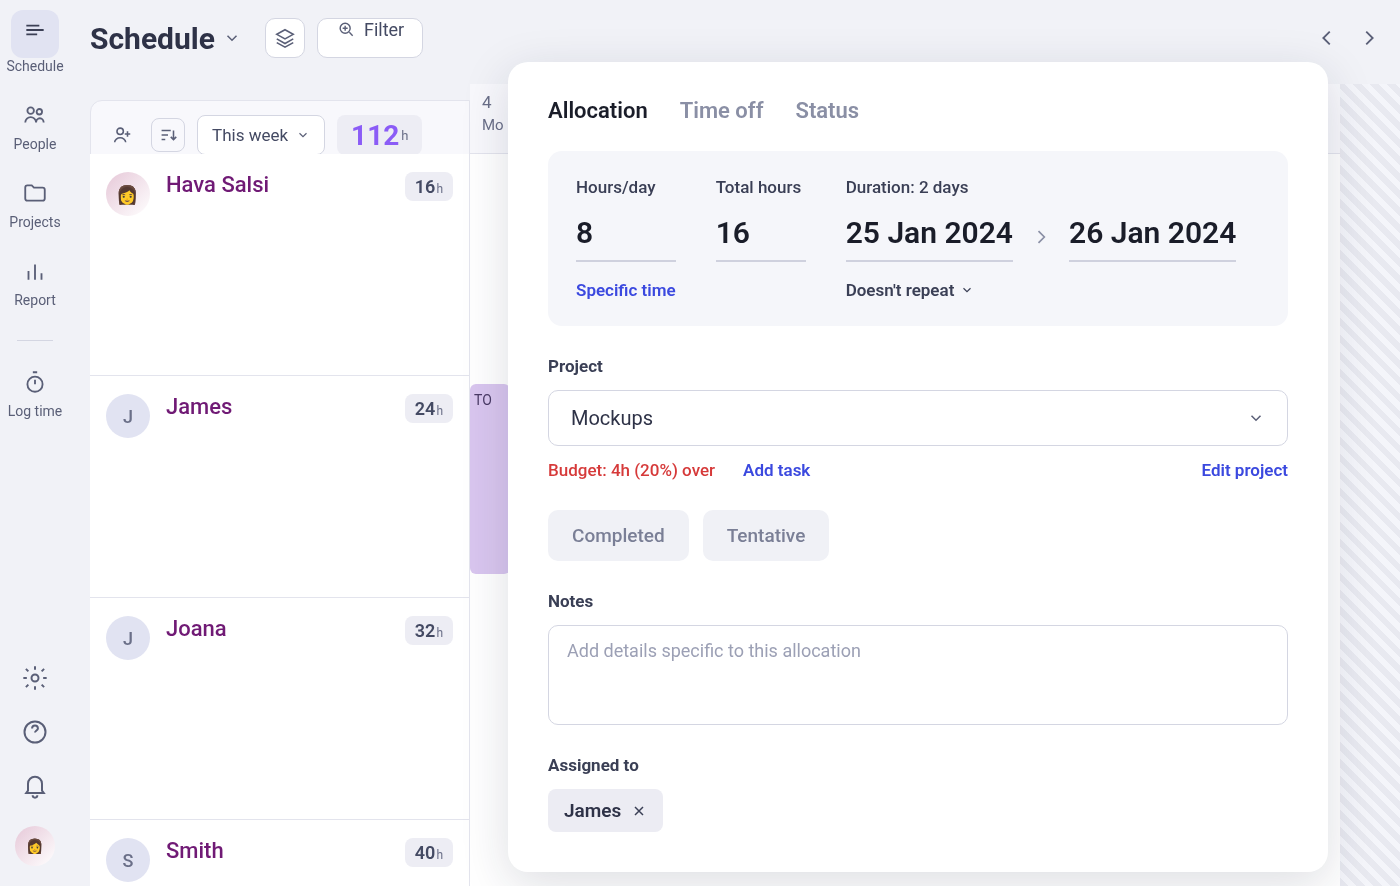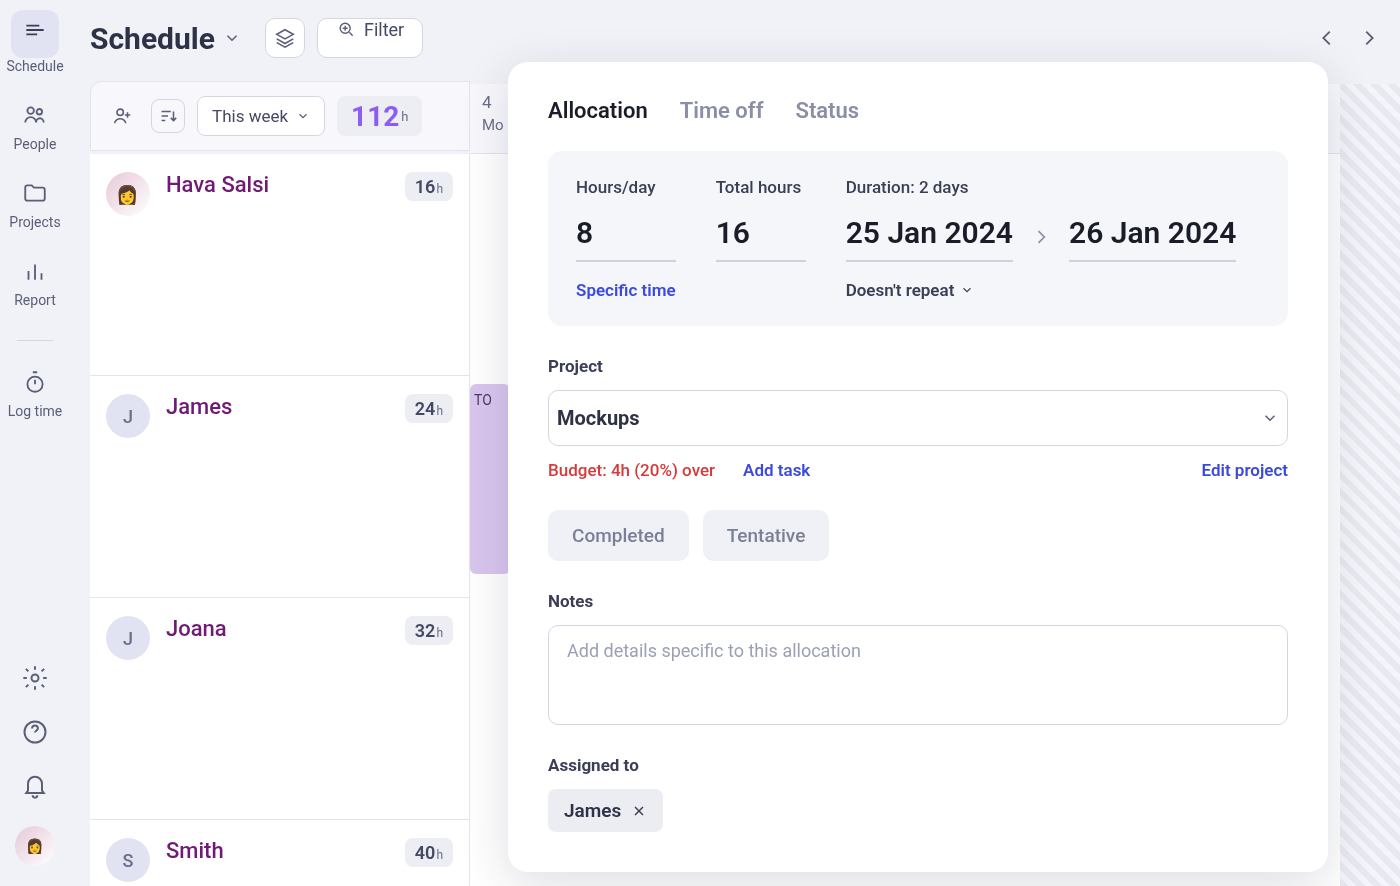--- a/index.html
+++ b/index.html
@@ -21,21 +21,21 @@
 .title { font-size:30px; font-weight:700; color:#2e3247; margin-right:8px; }
 .dropdown-caret { margin-right:24px; cursor:pointer; }
 .square-btn { width:40px; height:40px; border:1px solid #d4d6e2; border-radius:10px; background:#fff; display:flex; align-items:center; justify-content:center; margin-right:12px; cursor:pointer; }
 .square-btn svg { width:22px; height:22px; stroke:#5a5f77; fill:none; stroke-width:1.7; }
 .filter-btn { height:40px; padding:0 18px; border:1px solid #d4d6e2; border-radius:10px; background:#fff; display:flex; align-items:flex-start; gap:8px; font-size:18px; color:#444a63; cursor:pointer; }
 .filter-btn svg { width:20px; height:20px; stroke:#5a5f77; fill:none; stroke-width:1.7; }
 .nav-arrows { margin-left:auto; display:flex; gap:20px; }
 .nav-arrows svg { width:22px; height:22px; stroke:#5a5f77; fill:none; stroke-width:2; cursor:pointer; }
 
 
-.secondbar { position:absolute; left:90px; top:81px; width:380px; height:70px; border:1px solid #e3e4ed; border-radius:12px 0 0 0; background:#f8f8fc; display:flex; align-items:center; padding:0 14px; gap:12px; }
+.secondbar { position:absolute; left:90px; top:100px; width:380px; height:70px; border:1px solid #e3e4ed; border-radius:12px 0 0 0; background:#f8f8fc; display:flex; align-items:center; padding:0 14px; gap:12px; }
 .icon-btn { width:34px; height:34px; display:flex; align-items:center; justify-content:center; cursor:pointer; }
 .icon-btn svg { width:22px; height:22px; stroke:#5a5f77; fill:none; stroke-width:1.7; }
 .icon-btn.bordered { border:1px solid #d4d6e2; border-radius:8px; }
 .week-select { height:40px; padding:0 14px; border:1px solid #d4d6e2; border-radius:8px; background:#fff; display:flex; align-items:center; gap:8px; font-size:17px; color:#444a63; cursor:pointer; }
 .hours-badge { height:40px; padding:0 14px; border-radius:8px; background:#ededf4; display:flex; align-items:baseline; justify-content:center; }
 .hours-badge .num { font-size:28px; font-weight:700; color:#8b5cf6; }
 .hours-badge .unit { font-size:13px; color:#6a6f88; margin-left:2px; }
 
 
 .people-list { position:absolute; left:90px; top:154px; width:380px; bottom:0; background:#fff; border-right:1px solid #e3e4ed; }
@@ -65,21 +65,21 @@
 .alloc-col { display:flex; flex-direction:column; }
 .alloc-label { font-size:17px; color:#3a3f55; margin-bottom:18px; font-weight:500; }
 .alloc-value { font-size:30px; font-weight:600; color:#1a1d29; border-bottom:2px solid #cfd1de; padding-bottom:10px; min-width:90px; }
 .alloc-link { font-size:17px; color:#3b49df; font-weight:600; margin-top:18px; cursor:pointer; }
 .arrow-icon { align-self:center; margin-top:28px; }
 .arrow-icon svg { width:20px; height:20px; stroke:#8a8fa5; fill:none; stroke-width:2; }
 .repeat-select { font-size:17px; color:#3a3f55; font-weight:600; margin-top:18px; cursor:pointer; display:flex; align-items:center; gap:6px; }
 .repeat-select svg { width:14px; height:14px; stroke:#3a3f55; fill:none; stroke-width:2; }
 
 .section-label { font-size:17px; color:#3a3f55; font-weight:700; margin-bottom:14px; }
-.select-box { width:100%; height:56px; border:1px solid #d4d6e2; border-radius:10px; display:flex; align-items:center; padding:0 8px; font-size:20px; color:#2e3247; cursor:pointer; justify-content:space-between;font-weight:bold; }
+.select-box { width:100%; height:56px; border:1px solid #d4d6e2; border-radius:10px; display:flex; align-items:center; padding:0 22px; font-size:20px; color:#2e3247; cursor:pointer; justify-content:space-between; }
 .select-box svg { width:18px; height:18px; stroke:#5a5f77; fill:none; stroke-width:2; }
 .sub-row { display:flex; align-items:center; gap:28px; margin-top:14px; margin-bottom:30px; }
 .budget-warn { font-size:17px; color:#d63a3a; font-weight:500; }
 .link { font-size:17px; color:#3b49df; font-weight:600; cursor:pointer; }
 .link.right { margin-left:auto; }
 .status-pills { display:flex; gap:14px; margin-bottom:30px; }
 .pill { padding:14px 24px; background:#f0f1f6; border-radius:10px; font-size:19px; color:#7a7f96; font-weight:500; cursor:pointer; }
 .notes-area { width:100%; height:100px; border:1px solid #d4d6e2; border-radius:10px; padding:14px 18px; font-size:18px; color:#2e3247; resize:none; margin-bottom:26px; }
 .notes-area::placeholder { color:#9ca0b5; }
 .chip { display:inline-flex; align-items:center; gap:10px; background:#ececf3; border-radius:8px; padding:10px 16px; font-size:19px; font-weight:600; color:#2e3247; }

